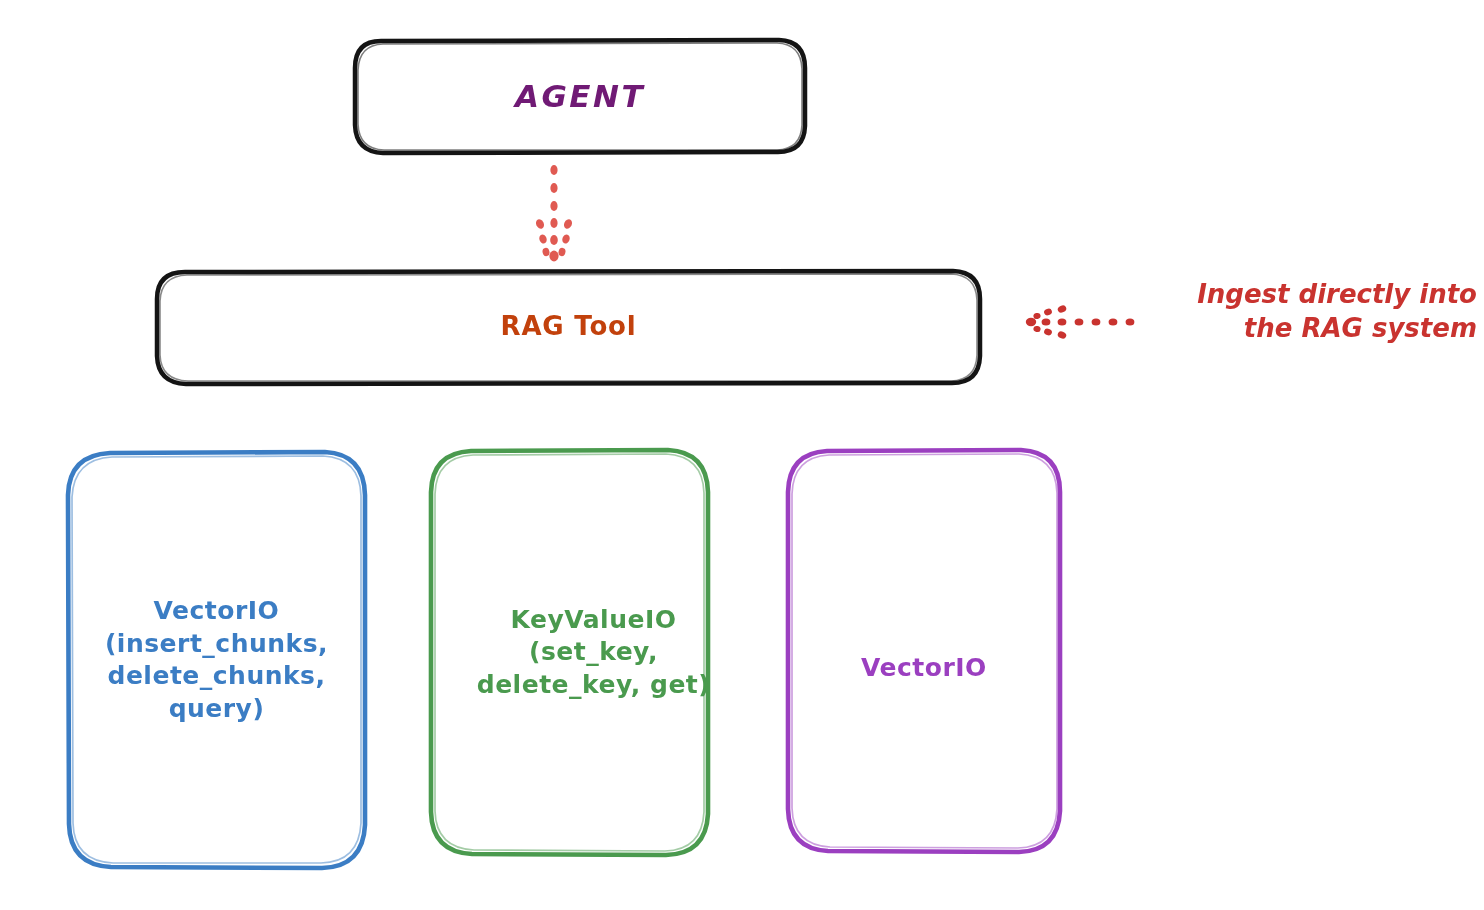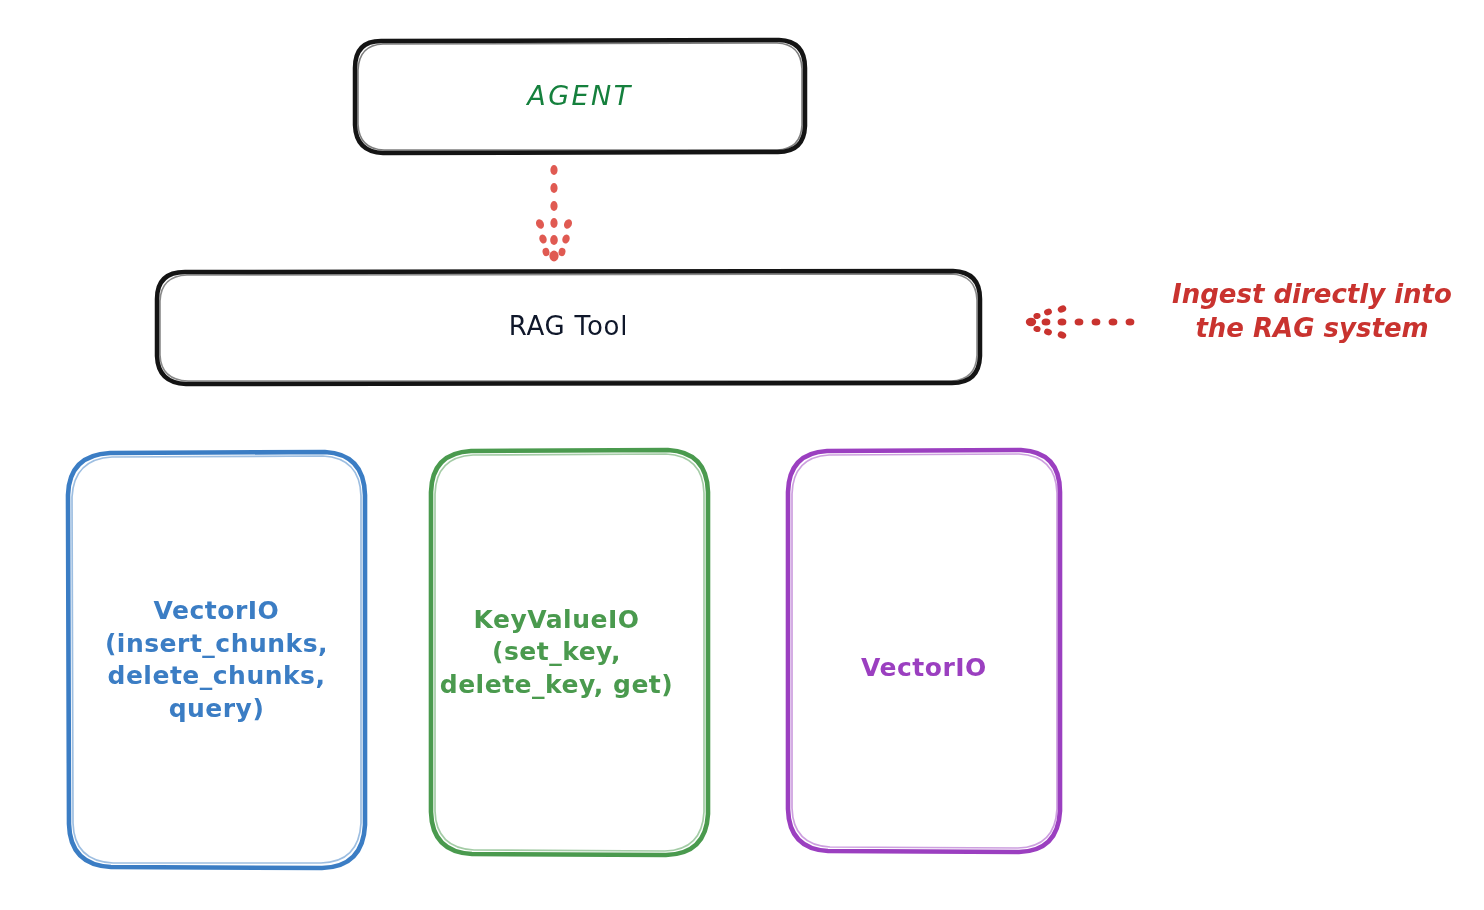--- a/index.html
+++ b/index.html
@@ -42,50 +42,50 @@
   }
 
   
   #agent-box {
     left: 355px;
     top: 40px;
     width: 450px;
     height: 113px;
   }
   #agent-box .label {
-    font-size: 27px;
+    font-size: 31px;
     font-style: italic;
-    font-weight: 400;
+    font-weight: 700;
     letter-spacing: 2.5px;
-    color: #15803d;
+    color: #701a75;
   }
 
   
   #ragtool-box {
     left: 157px;
     top: 271px;
     width: 823px;
     height: 112px;
   }
   #ragtool-box .label {
     font-size: 26px;
-    font-weight: 400;
+    font-weight: 700;
     letter-spacing: 0.8px;
-    color: #0f172a;
+    color: #c2410c;
   }
 
   
   #vectorio-box {
     left: 68px;
     top: 452px;
     width: 297px;
     height: 416px;
   }
   #keyvalueio-box {
-    left: 418px;
+    left: 455px;
     top: 450px;
     width: 277px;
     height: 405px;
   }
   #relationalio-box {
     left: 788px;
     top: 450px;
     width: 272px;
     height: 402px;
   }
@@ -108,21 +108,21 @@
     position: absolute;
     left: 1147px;
     top: 278px;
     width: 330px;
     color: #c9332f;
     font-family: "DejaVu Sans", sans-serif;
     font-size: 26px;
     font-weight: 600;
     font-style: italic;
     line-height: 1.3;
-    text-align: center;
+    text-align: right;
     white-space: pre-line;
   }
 </style>
 </head>
 <body>
 
 <svg id="canvas" viewBox="0 0 1484 910" xmlns="http://www.w3.org/2000/svg">
 
   <g>
     <path d="M 381 41 L 779 40 Q 805 41 805 68 L 805 126 Q 804 152 778 152 L 383 153 Q 356 152 355 125 L 355 68 Q 355 41 381 41 Z" fill="#ffffff" stroke="#141414" stroke-width="4.5" stroke-linecap="round" stroke-linejoin="round"></path>

